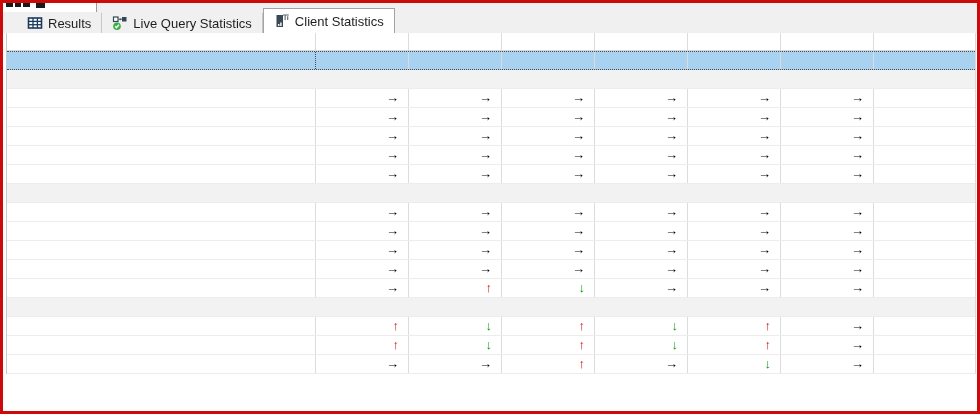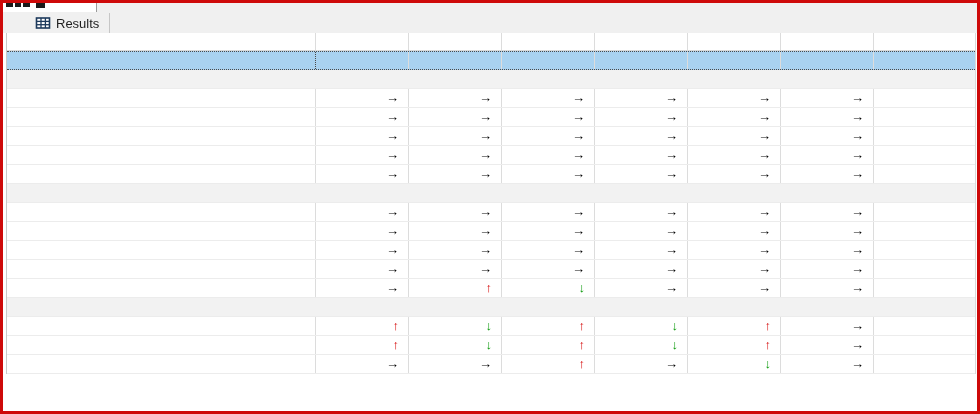--- a/index.html
+++ b/index.html
@@ -7,21 +7,21 @@
   body { font-family:"Liberation Sans", sans-serif; background:#fff; position:relative; overflow:hidden; }
 
   .frame { position:absolute; inset:0; border:3px solid #ce0909; }
 
   .top-strip { position:absolute; left:3px; top:3px; right:3px; height:9px; background:#f0f0f0; }
   .clipped-box { position:absolute; left:3px; top:3px; width:94px; height:11px; background:#fff;
                  border-right:1px solid #9a9a9a; border-bottom:1px solid #9a9a9a; overflow:hidden; }
   .blob { position:absolute; top:0; background:#1a1a1a; height:4px; }
 
   .tabbar { position:absolute; left:3px; top:12px; right:3px; height:21px; background:#f0f0f0;
-            display:flex; align-items:flex-end; padding-left:22px; }
+            display:flex; align-items:flex-end; padding-left:14px; }
   .tab { height:20px; display:flex; align-items:center; gap:5px; padding:0 10px;
          font-size:13px; color:#1e1e1e; white-space:nowrap; cursor:default;
          border-right:1px solid #c6c6c6; }
   .tab.active { height:25px; background:#fff; border:1px solid #a3a3a3; border-bottom:none; }
   .tab svg { width:16px; height:16px; flex:0 0 auto; }
 
   .grid { position:absolute; left:6px; top:33px; width:970px; background:#fff;
           border-left:1px solid #c9c9c9; border-right:1px solid #d9d9d9; font-size:12px; color:#000; }
   .g-header { display:flex; height:18px; border-bottom:1px solid #d9d9d9; background:#fff; }
   .g-header .cell { display:flex; align-items:center; padding-left:6px; }
@@ -66,20 +66,46 @@
         <svg viewBox="0 0 16 16">
           <rect x="1.5" y="3" width="13" height="10" fill="#fff" stroke="#1d3a5c" stroke-width="1.6"></rect>
           <line x1="1.5" y1="6.4" x2="14.5" y2="6.4" stroke="#1d3a5c" stroke-width="1.3"></line>
           <line x1="1.5" y1="9.7" x2="14.5" y2="9.7" stroke="#1d3a5c" stroke-width="1.3"></line>
           <line x1="6" y1="3" x2="6" y2="13" stroke="#1d3a5c" stroke-width="1.3"></line>
           <line x1="10.4" y1="3" x2="10.4" y2="13" stroke="#1d3a5c" stroke-width="1.3"></line>
         </svg>
       </span>
       <span>Results</span>
     </div>
+    <div class="tab">
+      <span style="display: inline-flex; width: 16px; height: 16px;">
+        <svg viewBox="0 0 16 16">
+          <rect x="1.5" y="2" width="4.5" height="4.5" fill="#fff" stroke="#344653" stroke-width="1.2"></rect>
+          <rect x="10" y="2" width="4.5" height="4.5" fill="#344653"></rect>
+          <line x1="6.8" y1="4.2" x2="9.2" y2="4.2" stroke="#344653" stroke-width="1.2"></line>
+          <path d="M8.6 2.9 L9.9 4.2 L8.6 5.5 Z" fill="#344653"></path>
+          <circle cx="5" cy="11.2" r="3.8" fill="#3fae49"></circle>
+          <path d="M3.2 11.2 L4.5 12.6 L6.9 9.8" fill="none" stroke="#fff" stroke-width="1.4"></path>
+        </svg>
+      </span>
+      <span>Live Query Statistics</span>
+    </div>
+    <div class="tab active">
+      <span style="display: inline-flex; width: 16px; height: 16px;">
+        <svg viewBox="0 0 16 16">
+          <rect x="2.5" y="2" width="6.5" height="12" fill="#3a4754"></rect>
+          <rect x="4" y="11" width="1.4" height="2" fill="#fff"></rect>
+          <rect x="6.2" y="9.5" width="1.4" height="3.5" fill="#fff"></rect>
+          <rect x="10.5" y="2" width="1.3" height="5" fill="#707a84"></rect>
+          <rect x="13" y="3.2" width="1.3" height="3.8" fill="#707a84"></rect>
+          <line x1="9" y1="2" x2="14.8" y2="2" stroke="#707a84" stroke-width="1.2"></line>
+        </svg>
+      </span>
+      <span>Client Statistics</span>
+    </div>
   </div>
 
 <div class="grid" id="grid">
   <div class="g-header" id="gheader">
       <div class="cell col-label"></div>
       <div class="cell col-trial"></div>
       <div class="cell col-trial"></div>
       <div class="cell col-trial"></div>
       <div class="cell col-trial"></div>
       <div class="cell col-trial"></div>

